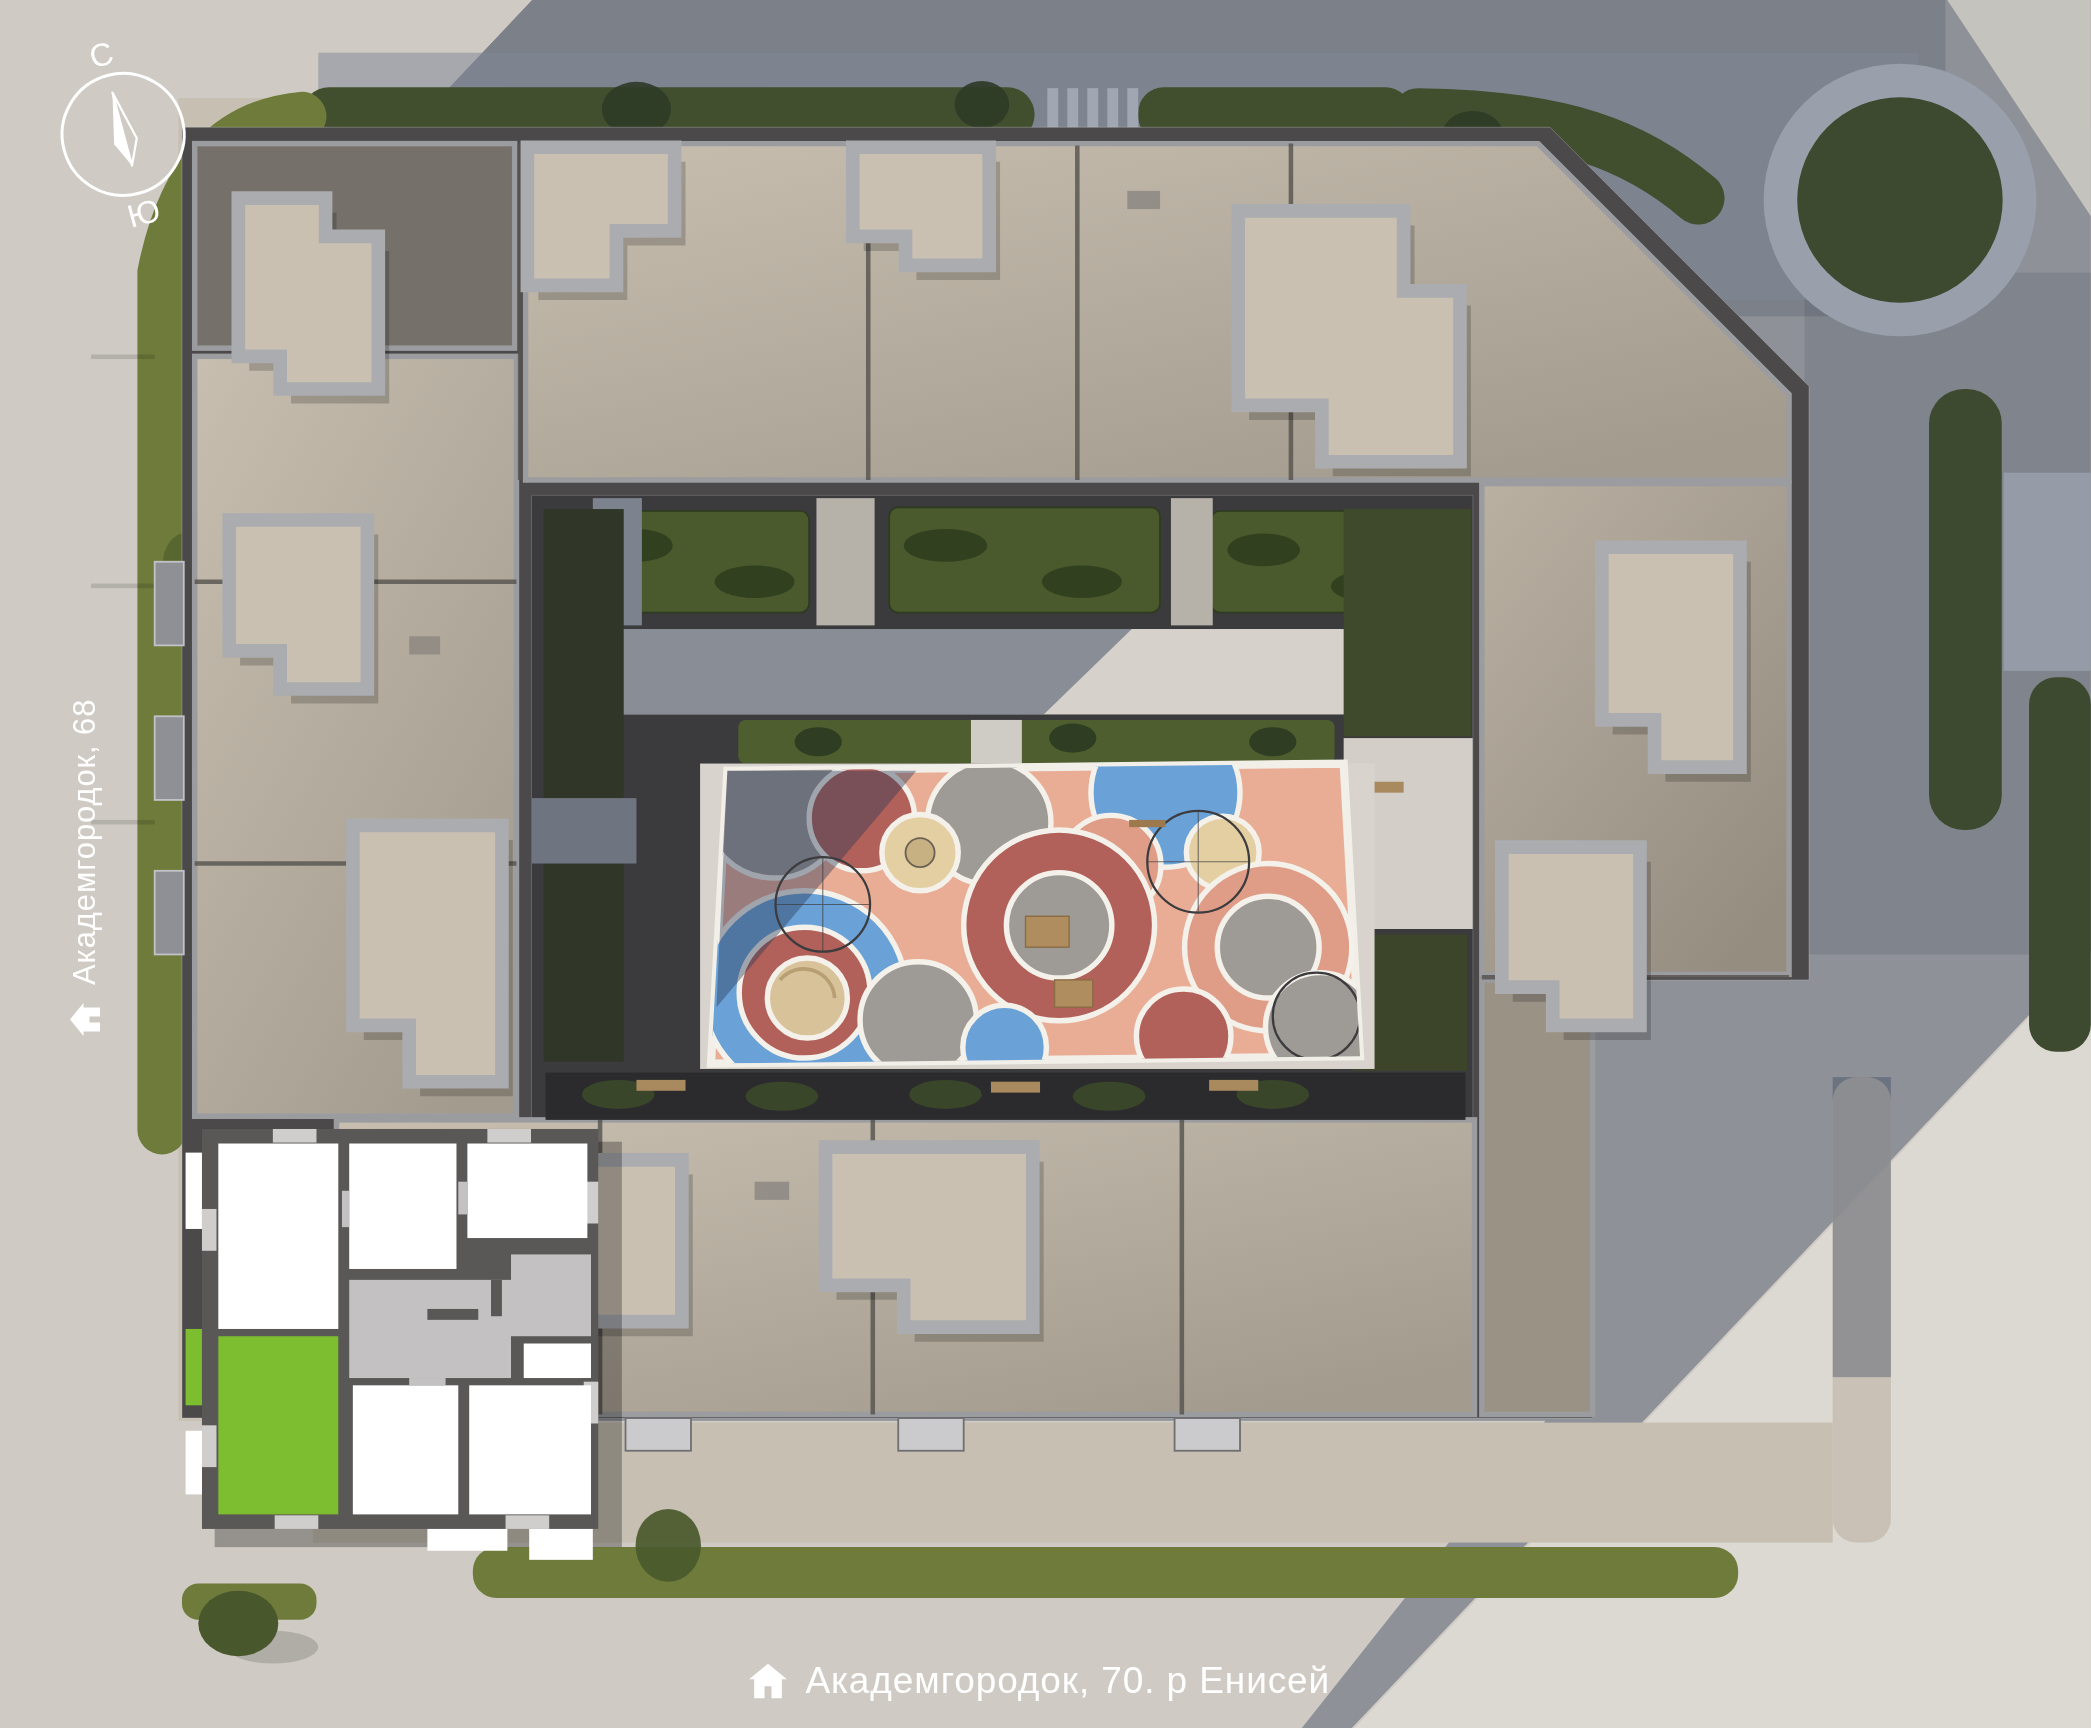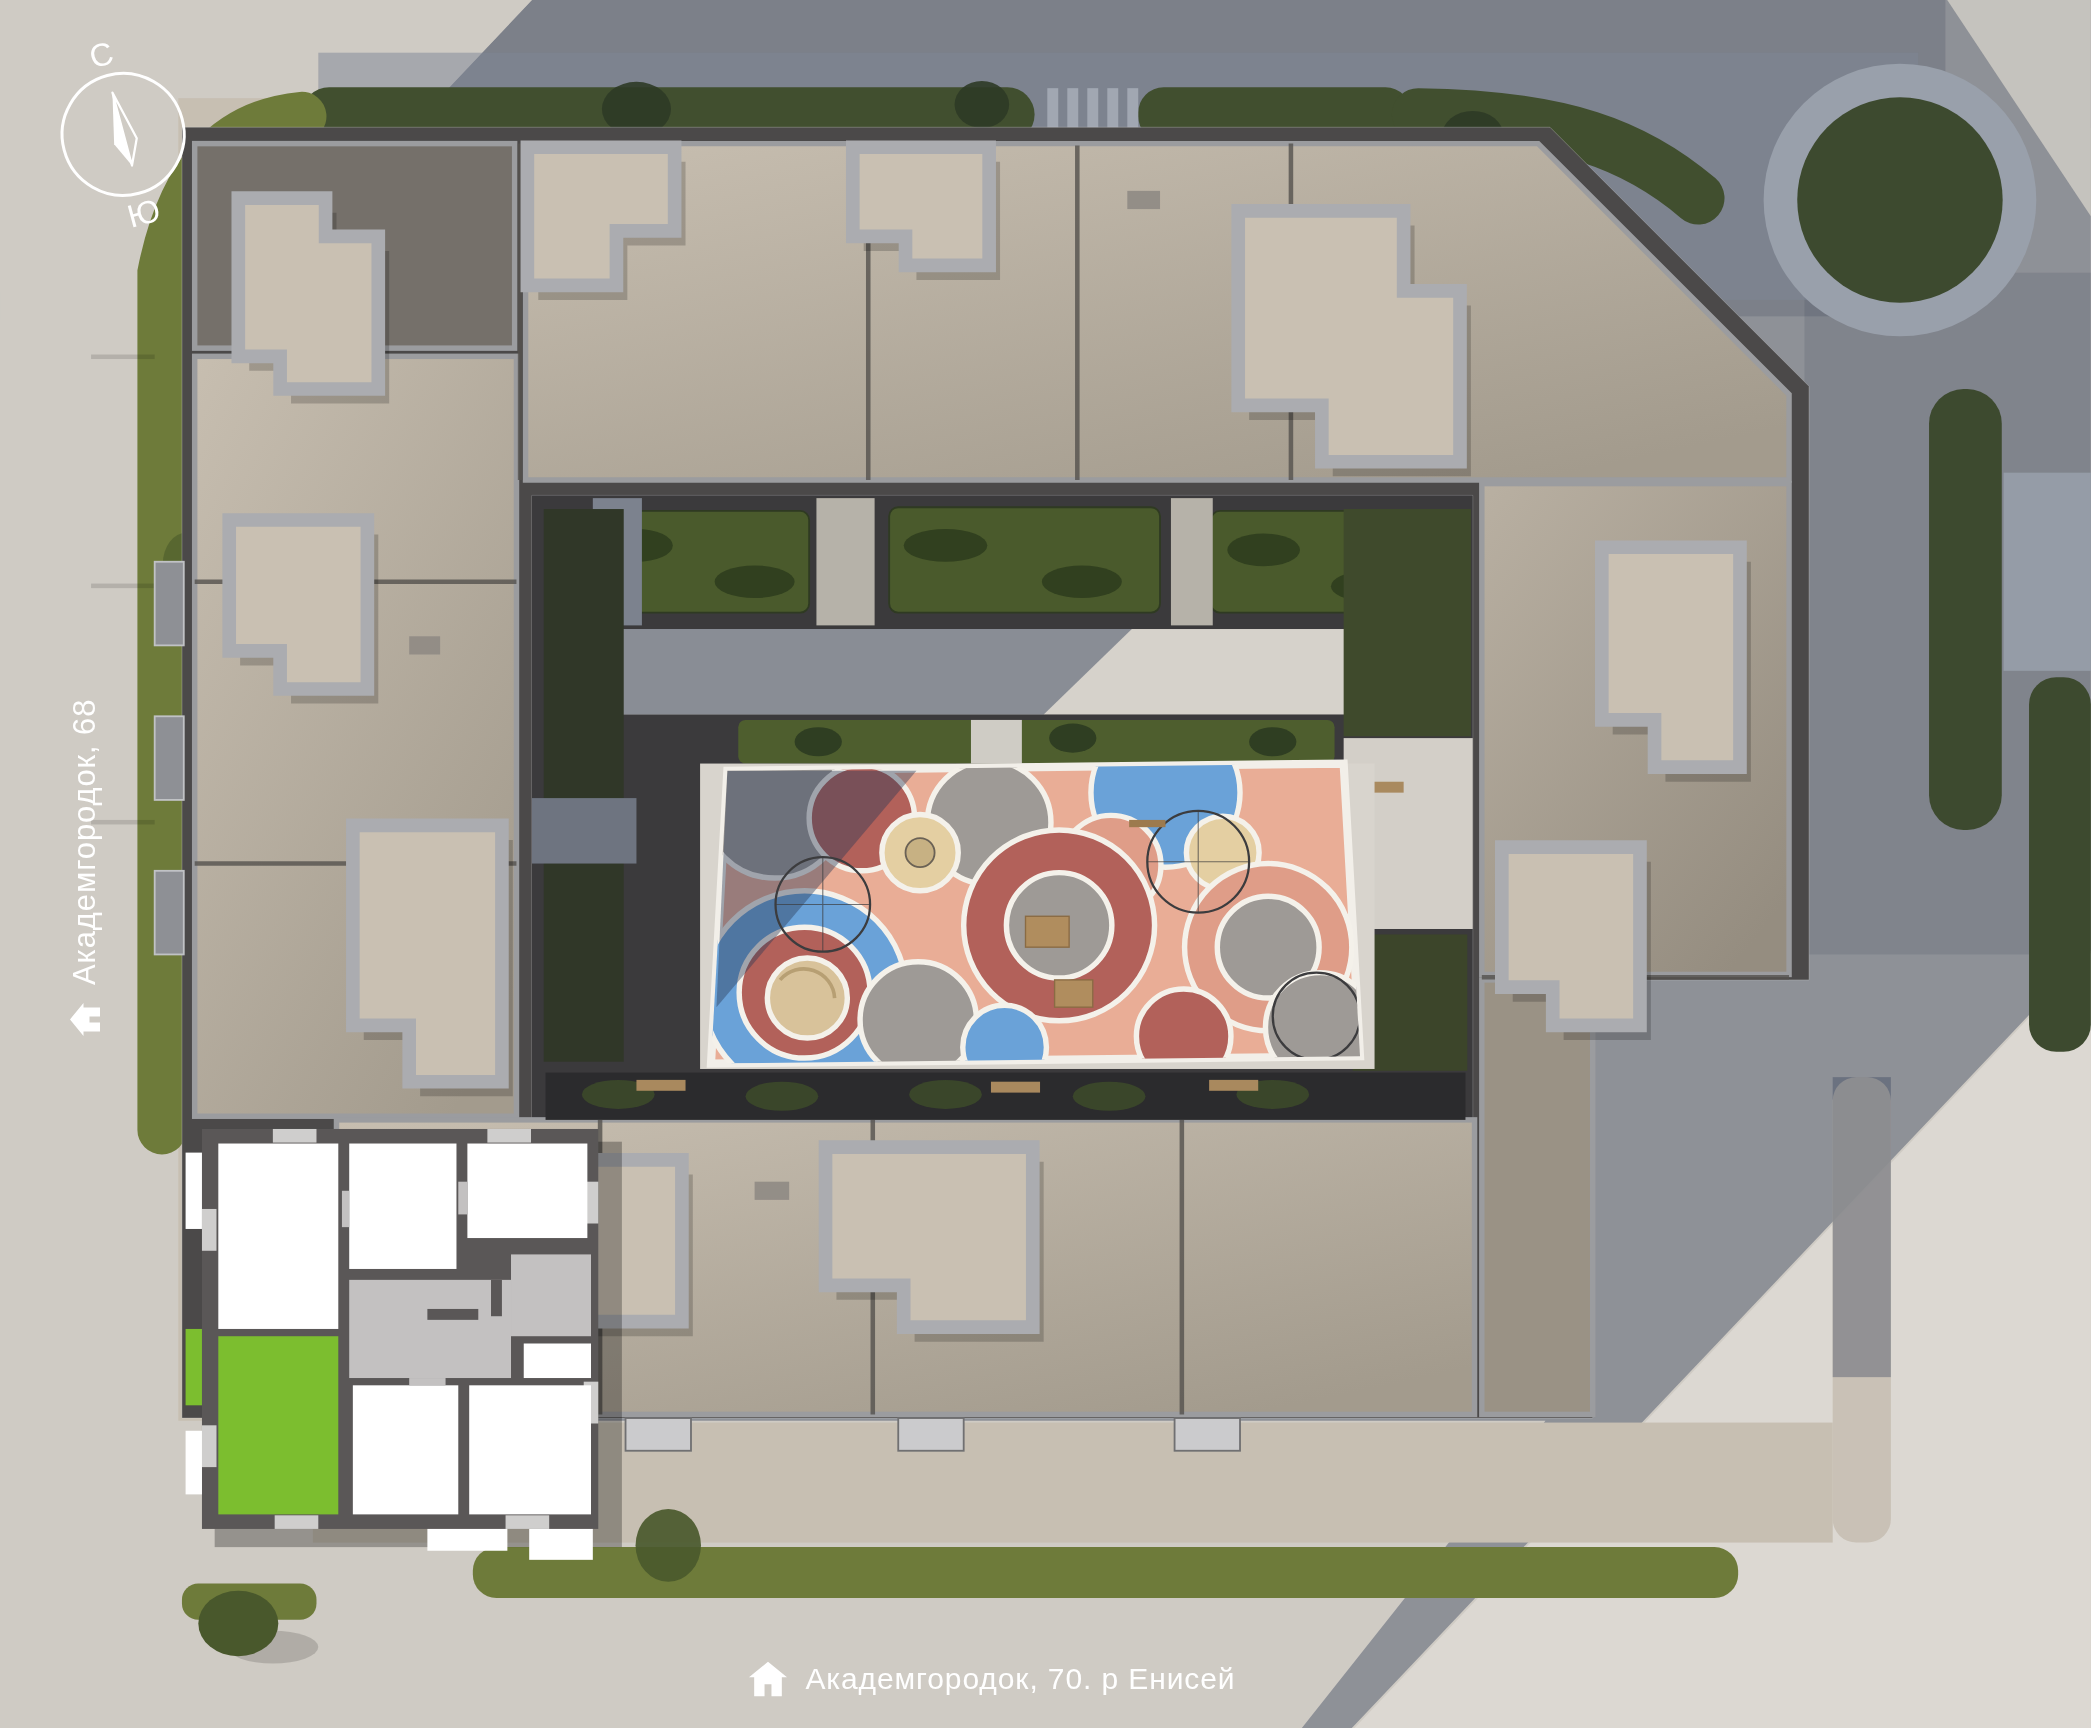--- a/index.html
+++ b/index.html
@@ -10,21 +10,21 @@
   .compass{position:absolute;left:123px;top:134px;
            transform:translate(-50%,-50%) rotate(-15deg);
            display:flex;flex-direction:column;align-items:center;gap:3.6px;
            pointer-events:none;}
   .compass .letter{font-size:32px;letter-spacing:0.9px;color:#fff;line-height:1;}
   .compass .dial{width:125px;height:125px;border:3.6px solid #fff;border-radius:50%;
                  display:flex;align-items:center;justify-content:center;box-sizing:border-box;}
   
   .street-label{position:absolute;display:flex;align-items:center;gap:16.4px;
                 color:#fff;white-space:nowrap;cursor:pointer;}
-  .street-label .txt{font-size:30px;letter-spacing:0.9px;}
+  .street-label .txt{font-size:37px;letter-spacing:0.9px;}
   .label-left{left:85px;top:868px;transform:translate(-50%,-50%) rotate(-90deg);}
   .label-left .txt{font-size:31px;}
   .label-bottom{left:747px;top:1660px;}
 </style>
 </head>
 <body>
 
 <div class="stage">
 
 <svg class="scene" width="2091" height="1728" viewBox="0 0 2300 1901">

